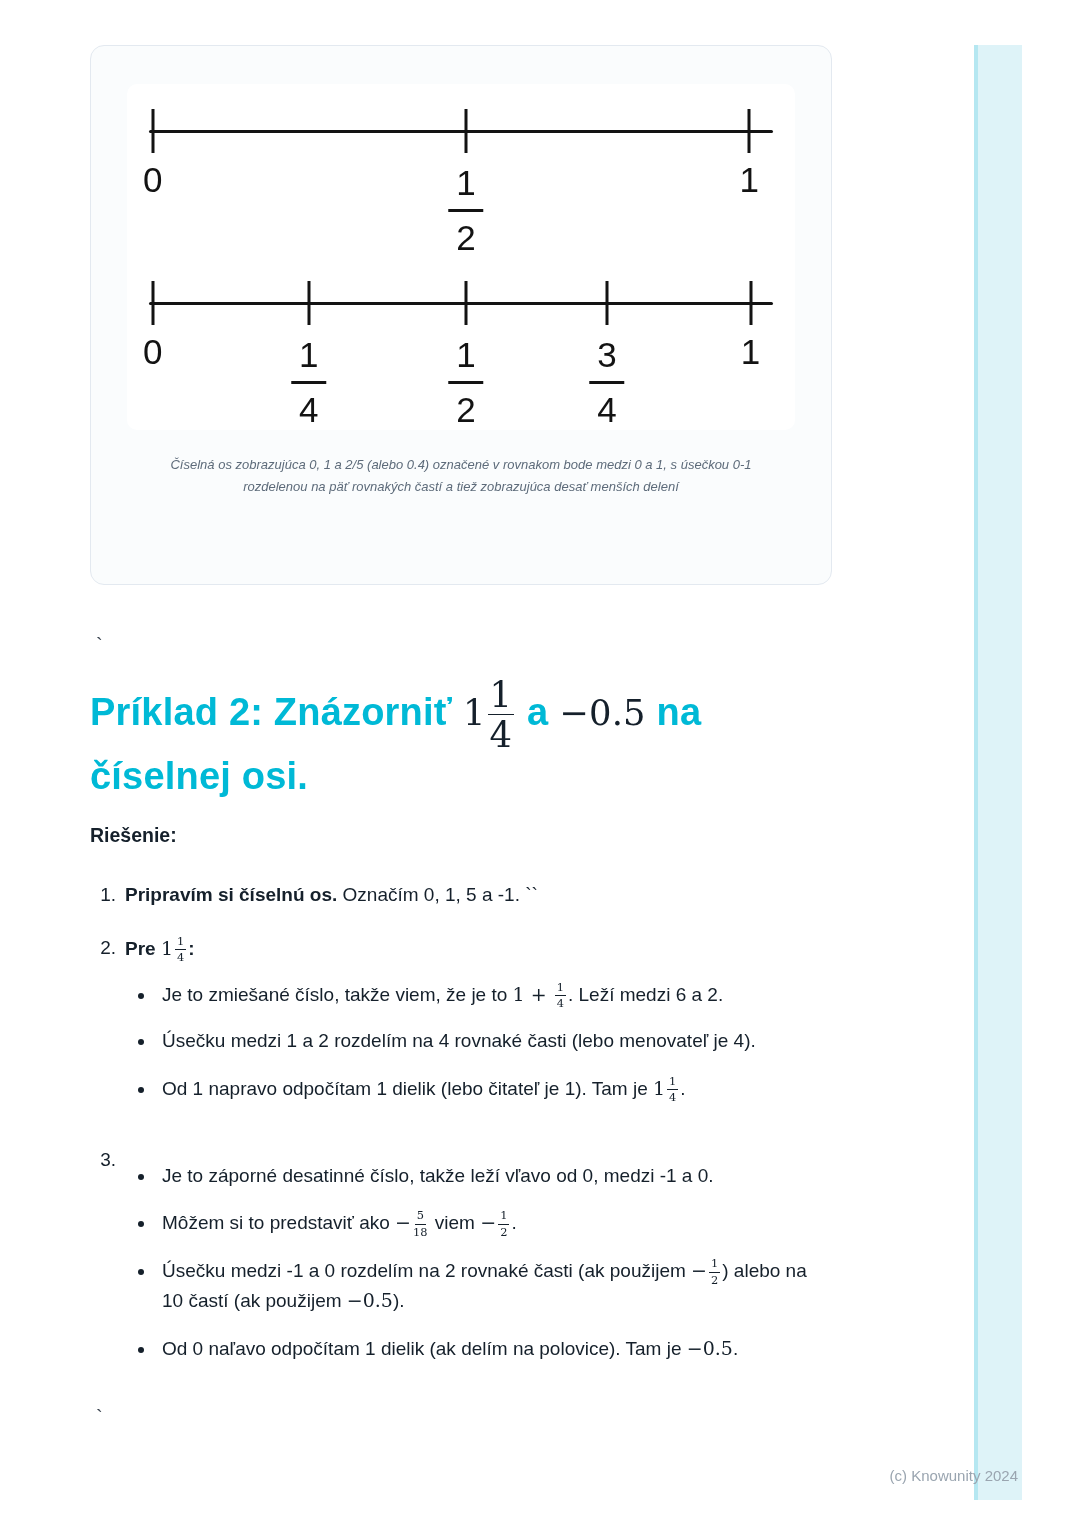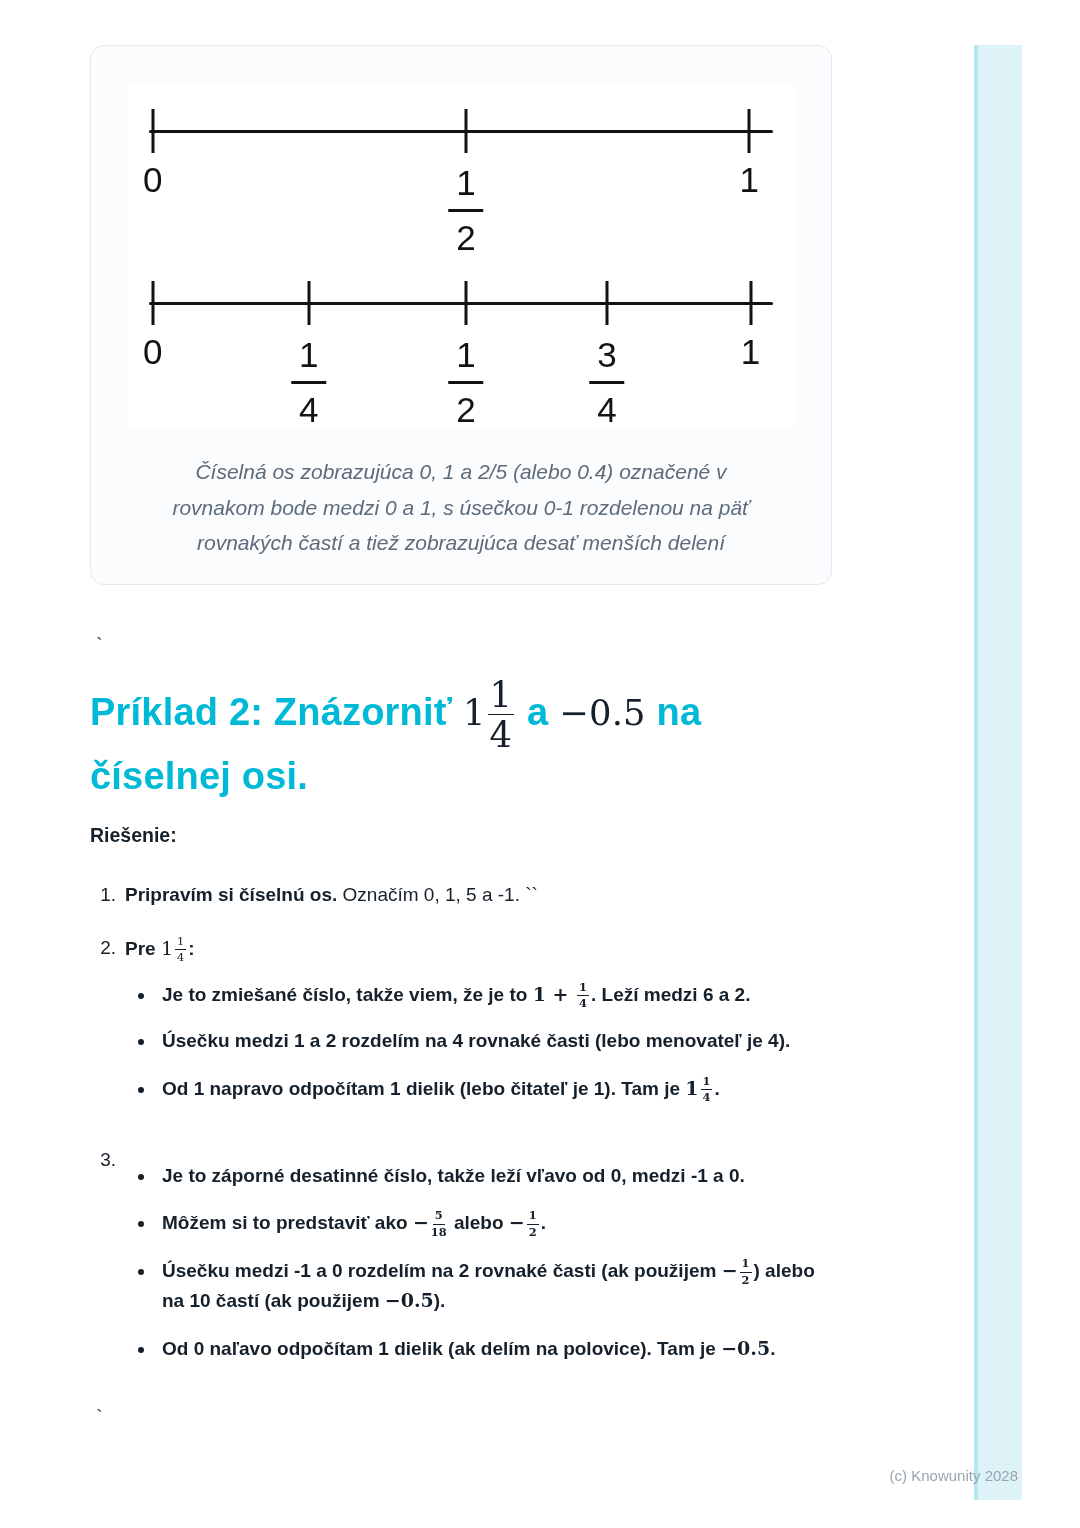--- a/index.html
+++ b/index.html
@@ -34,21 +34,21 @@
   .frac .fn, .frac .fd { display:block; }
   .frac.big { font-size:35px; }
   .frac.big .fn { border-bottom:3px solid var(--figure-ink); padding:3px 8px 9px; }
   .frac.big .fd { padding-top:8px; }
   .frac.sm { font-size:0.6em; vertical-align:middle; margin:0 2px; }
   .frac.sm .fn { border-bottom:1.4px solid currentColor; padding:0 2px 2px; }
   .frac.sm .fd { padding-top:2px; }
 
   .figure-caption {
     margin:24px auto 0; max-width:620px; text-align:center;
-    font-style:italic; font-size:21px; line-height:1.7; color:#5d6b7a;
+    font-style:italic; font-size:13px; line-height:1.7; color:#5d6b7a;
   }
 
   
   .stray-mark { margin:48px 0 0 6px; font-size:20px; color:#3a4450; height:24px; line-height:24px; }
   .stray-mark.bottom { margin-top:22px; }
 
   .heading { margin-top:20px; font-size:38px; font-weight:700; color:var(--accent); letter-spacing:0.2px; line-height:1.25; }
   .heading .m { color:var(--ink); font-weight:400; font-size:0.93em; }
 
   .m { font-family:"DejaVu Serif", serif; }
@@ -57,21 +57,21 @@
 
   .solution-label { margin-top:24px; font-size:19.5px; font-weight:700; }
 
   .sol-list { margin-top:34px; }
   .sol-item { display:flex; align-items:flex-start; margin-bottom:24px; }
   .sol-num { flex:none; width:26px; text-align:right; margin-right:9px; font-size:19px; line-height:1.5; }
   .sol-body { flex:1; font-size:19px; line-height:1.5; }
   .sol-title { line-height:1.5; }
 
   .bullets { list-style:disc outside; margin:16px 0 4px; padding-left:31px; }
-  .bullets li { margin-bottom:18px; padding-left:6px; max-width:672px; line-height:1.5;font-weight:bold; }
+  .bullets li { margin-bottom:18px; padding-left:6px; max-width:672px; line-height:1.5; }
 
   .footer {
     position:absolute; right:62px; bottom:44px; z-index:2;
     font-size:15px; color:#9aa5b0;
   }
 </style>
 </head>
 <body>
 
 <div class="page">
@@ -160,34 +160,34 @@
       </div>
 
       <div class="sol-item">
         <span class="sol-num">3.</span>
         <div class="sol-body">
           <ul class="bullets">
               <li><span>Je to záporné desatinné číslo, takže leží vľavo od 0, medzi -1 a 0.</span></li>
               <li><span>Môžem si to predstaviť ako </span><span class="m">−</span><span class="frac sm m">
                   <span class="fn">5</span>
                   <span class="fd">18</span>
-                </span><span> alebo </span><span class="m">−</span><span class="frac sm m">
+                </span><span> viem </span><span class="m">−</span><span class="frac sm m">
                   <span class="fn">1</span>
                   <span class="fd">2</span>
                 </span><span>.</span></li>
               <li><span>Úsečku medzi -1 a 0 rozdelím na 2 rovnaké časti (ak použijem </span><span class="m">−</span><span class="frac sm m">
                   <span class="fn">1</span>
                   <span class="fd">2</span>
                 </span><span>) alebo na 10 častí (ak použijem </span><span class="m">−0.5</span><span>).</span></li>
               <li><span>Od 0 naľavo odpočítam 1 dielik (ak delím na polovice). Tam je </span><span class="m">−0.5</span><span>.</span></li>
             </ul>
         </div>
       </div>
 
     </div>
 
     <div class="stray-mark bottom">`</div>
 
   </div>
 
-  <div class="footer">(c) Knowunity 2028</div>
+  <div class="footer">(c) Knowunity 2024</div>
 
 </div>
 
 </body></html>

